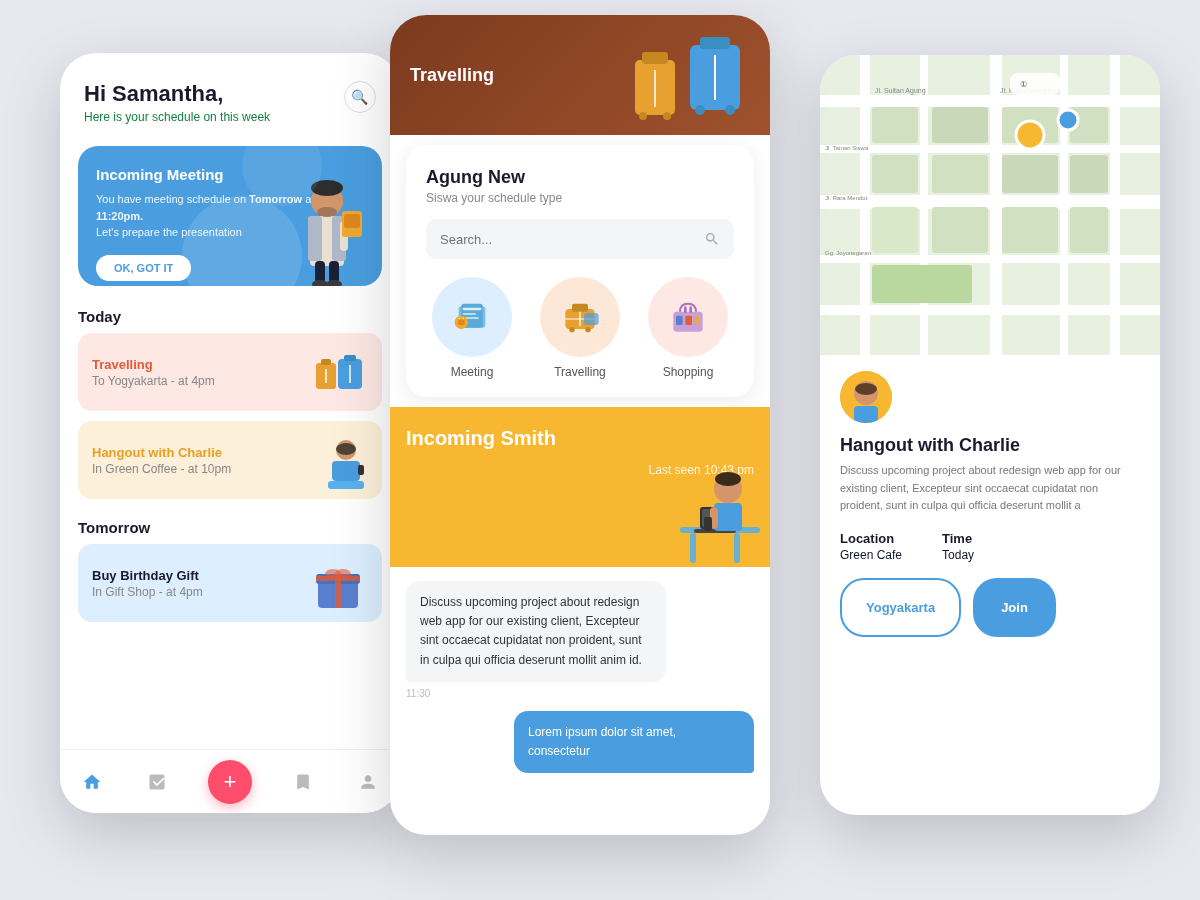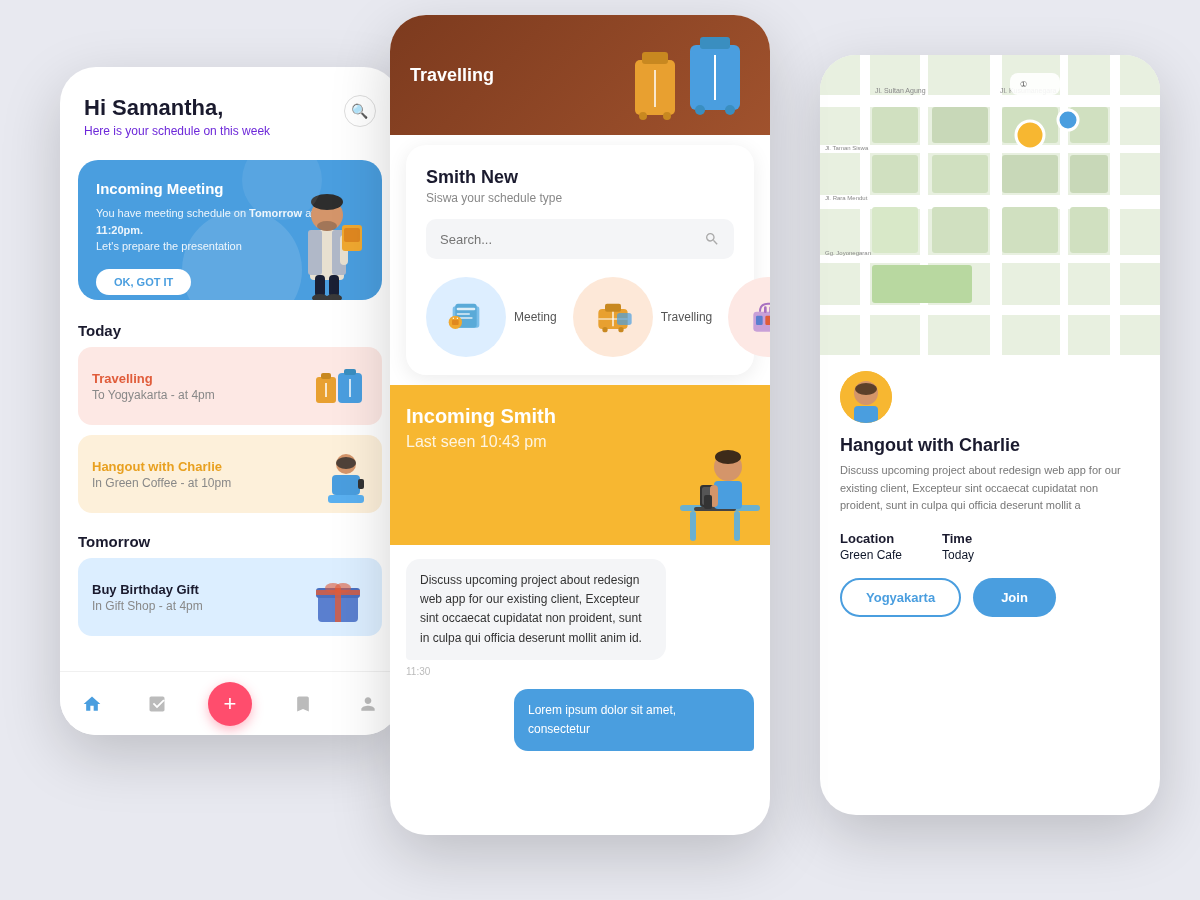--- a/index.html
+++ b/index.html
@@ -23,40 +23,40 @@
     .phone-inner {
       width: 100%;
       height: 100%;
       overflow: hidden;
       position: relative;
     }
 
     
     #phone1 {
       width: 340px;
-      height: 668px;
+      height: 760px;
       left: 60px;
-      top: 67px;
+      top: 53px;
     }
     .p1-header {
       padding: 28px 24px 10px;
     }
     .p1-header-row {
       display: flex;
       justify-content: space-between;
       align-items: flex-start;
     }
     .p1-hi {
       font-size: 22px;
       font-weight: 800;
       color: #1a1a2e;
     }
     .p1-subtitle {
       font-size: 12px;
-      color: #6d28d9;
+      color: #15803d;
       margin-top: 3px;
     }
     .search-icon-circle {
       width: 32px; height: 32px;
       border-radius: 50%;
       border: 1.5px solid #ddd;
       display: flex; align-items: center; justify-content: center;
       color: #555; font-size: 14px;
     }
 
@@ -195,21 +195,21 @@
       border: none; background: transparent;
       font-size: 13px; color: #aaa; flex: 1;
       outline: none;
     }
     .cn-icons-row {
       display: flex;
       gap: 16px;
     }
     .cn-icon-item {
       display: flex;
-      flex-direction: row;
+      flex-direction: column;
       align-items: center;
       gap: 8px;
       flex: 1;
     }
     .cn-icon-circle {
       width: 80px; height: 80px;
       border-radius: 50%;
       display: flex; align-items: center; justify-content: center;
       font-size: 32px;
     }
@@ -220,21 +220,21 @@
 
     
     .chat-section {
       background: #f7b731;
       margin: 0; 
       position: relative;
       padding: 20px 16px 16px;
       min-height: 160px;
     }
     .chat-name { font-size: 20px; font-weight: 800; color: #fff; }
-    .chat-lastseen { font-size: 16px; color: rgba(255,255,255,0.85); margin-top: 5px; }
+    .chat-lastseen { font-size: 12px; color: rgba(255,255,255,0.85); margin-top: 13px; text-align: right; }
     .chat-figure {
       position: absolute;
       right: 10px; bottom: 0;
       width: 100px; height: 110px;
     }
 
     .chat-messages {
       padding: 14px 16px;
       background: #fff;
       flex: 1;
@@ -322,21 +322,21 @@
       padding: 10px 24px;
       font-size: 13px;
       font-weight: 600;
       cursor: pointer;
     }
     .btn-blue-filled {
       border: none;
       background: #4a9edf;
       color: #fff;
       border-radius: 24px;
-      padding: 2px 28px;
+      padding: 22px 28px;
       font-size: 13px;
       font-weight: 600;
       cursor: pointer;
     }
 
     
     .p2-travelling-bg {
       height: 120px;
       background: linear-gradient(135deg, #7c3a1e 0%, #a0522d 100%);
       display: flex;
@@ -505,21 +505,21 @@
 
         <rect x="5" y="35" width="40" height="55" rx="5" fill="#e8a030"></rect>
         <rect x="12" y="27" width="26" height="12" rx="3" fill="#c88820"></rect>
         <line x1="25" y1="45" x2="25" y2="82" stroke="#fff" stroke-width="1.5"></line>
         <circle cx="13" cy="91" r="4" fill="#c88820"></circle>
         <circle cx="37" cy="91" r="4" fill="#c88820"></circle>
       </svg>
     </div>
 
     <div class="create-new-card">
-      <div class="cn-title">Smith New</div>
+      <div class="cn-title">Agung New</div>
       <div class="cn-subtitle">Siswa your schedule type</div>
       <div class="cn-search">
         <input class="cn-search-input" type="text" placeholder="Search..." style="">
         <svg width="16" height="16" viewBox="0 0 24 24" fill="#aaa">
             <path d="M15.5 14h-.79l-.28-.27A6.471 6.471 0 0 0 16 9.5 6.5 6.5 0 1 0 9.5 16c1.61 0 3.09-.59 4.23-1.57l.27.28v.79l5 4.99L20.49 19l-4.99-5zm-6 0C7.01 14 5 11.99 5 9.5S7.01 5 9.5 5 14 7.01 14 9.5 11.99 14 9.5 14z"></path>
           </svg>
       </div>
       <div class="cn-icons-row">
 
         <div class="cn-icon-item">

